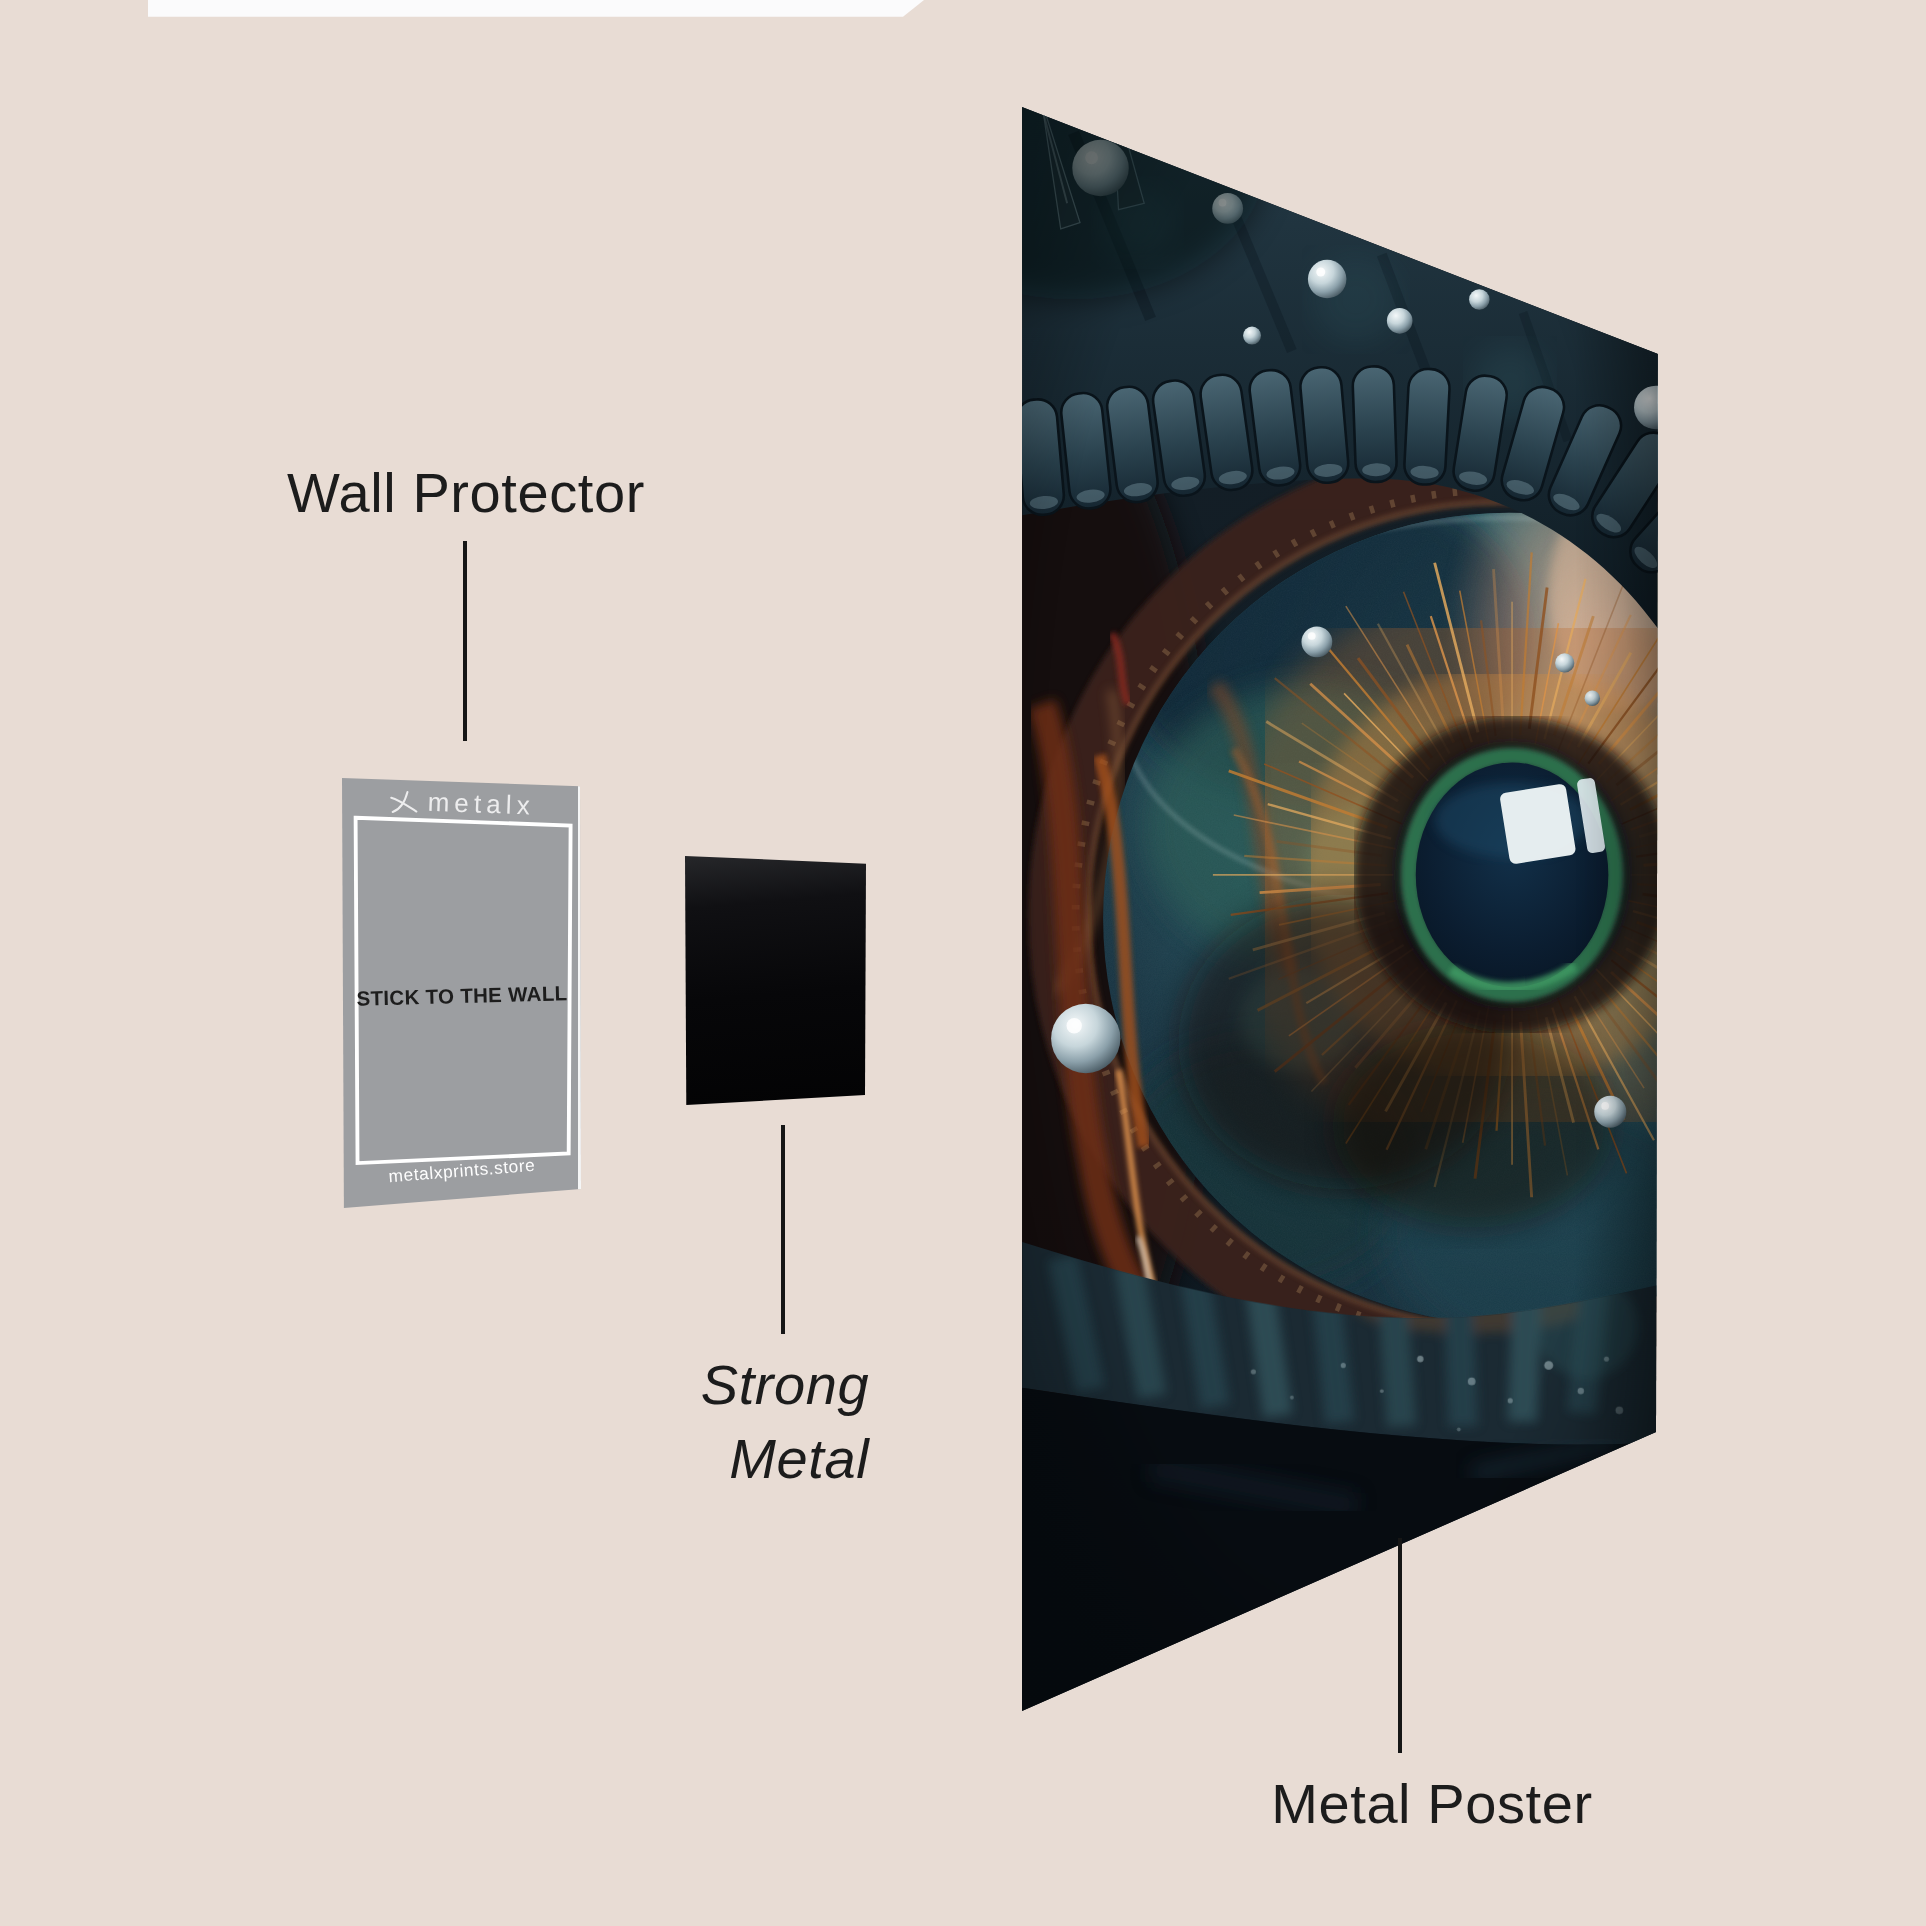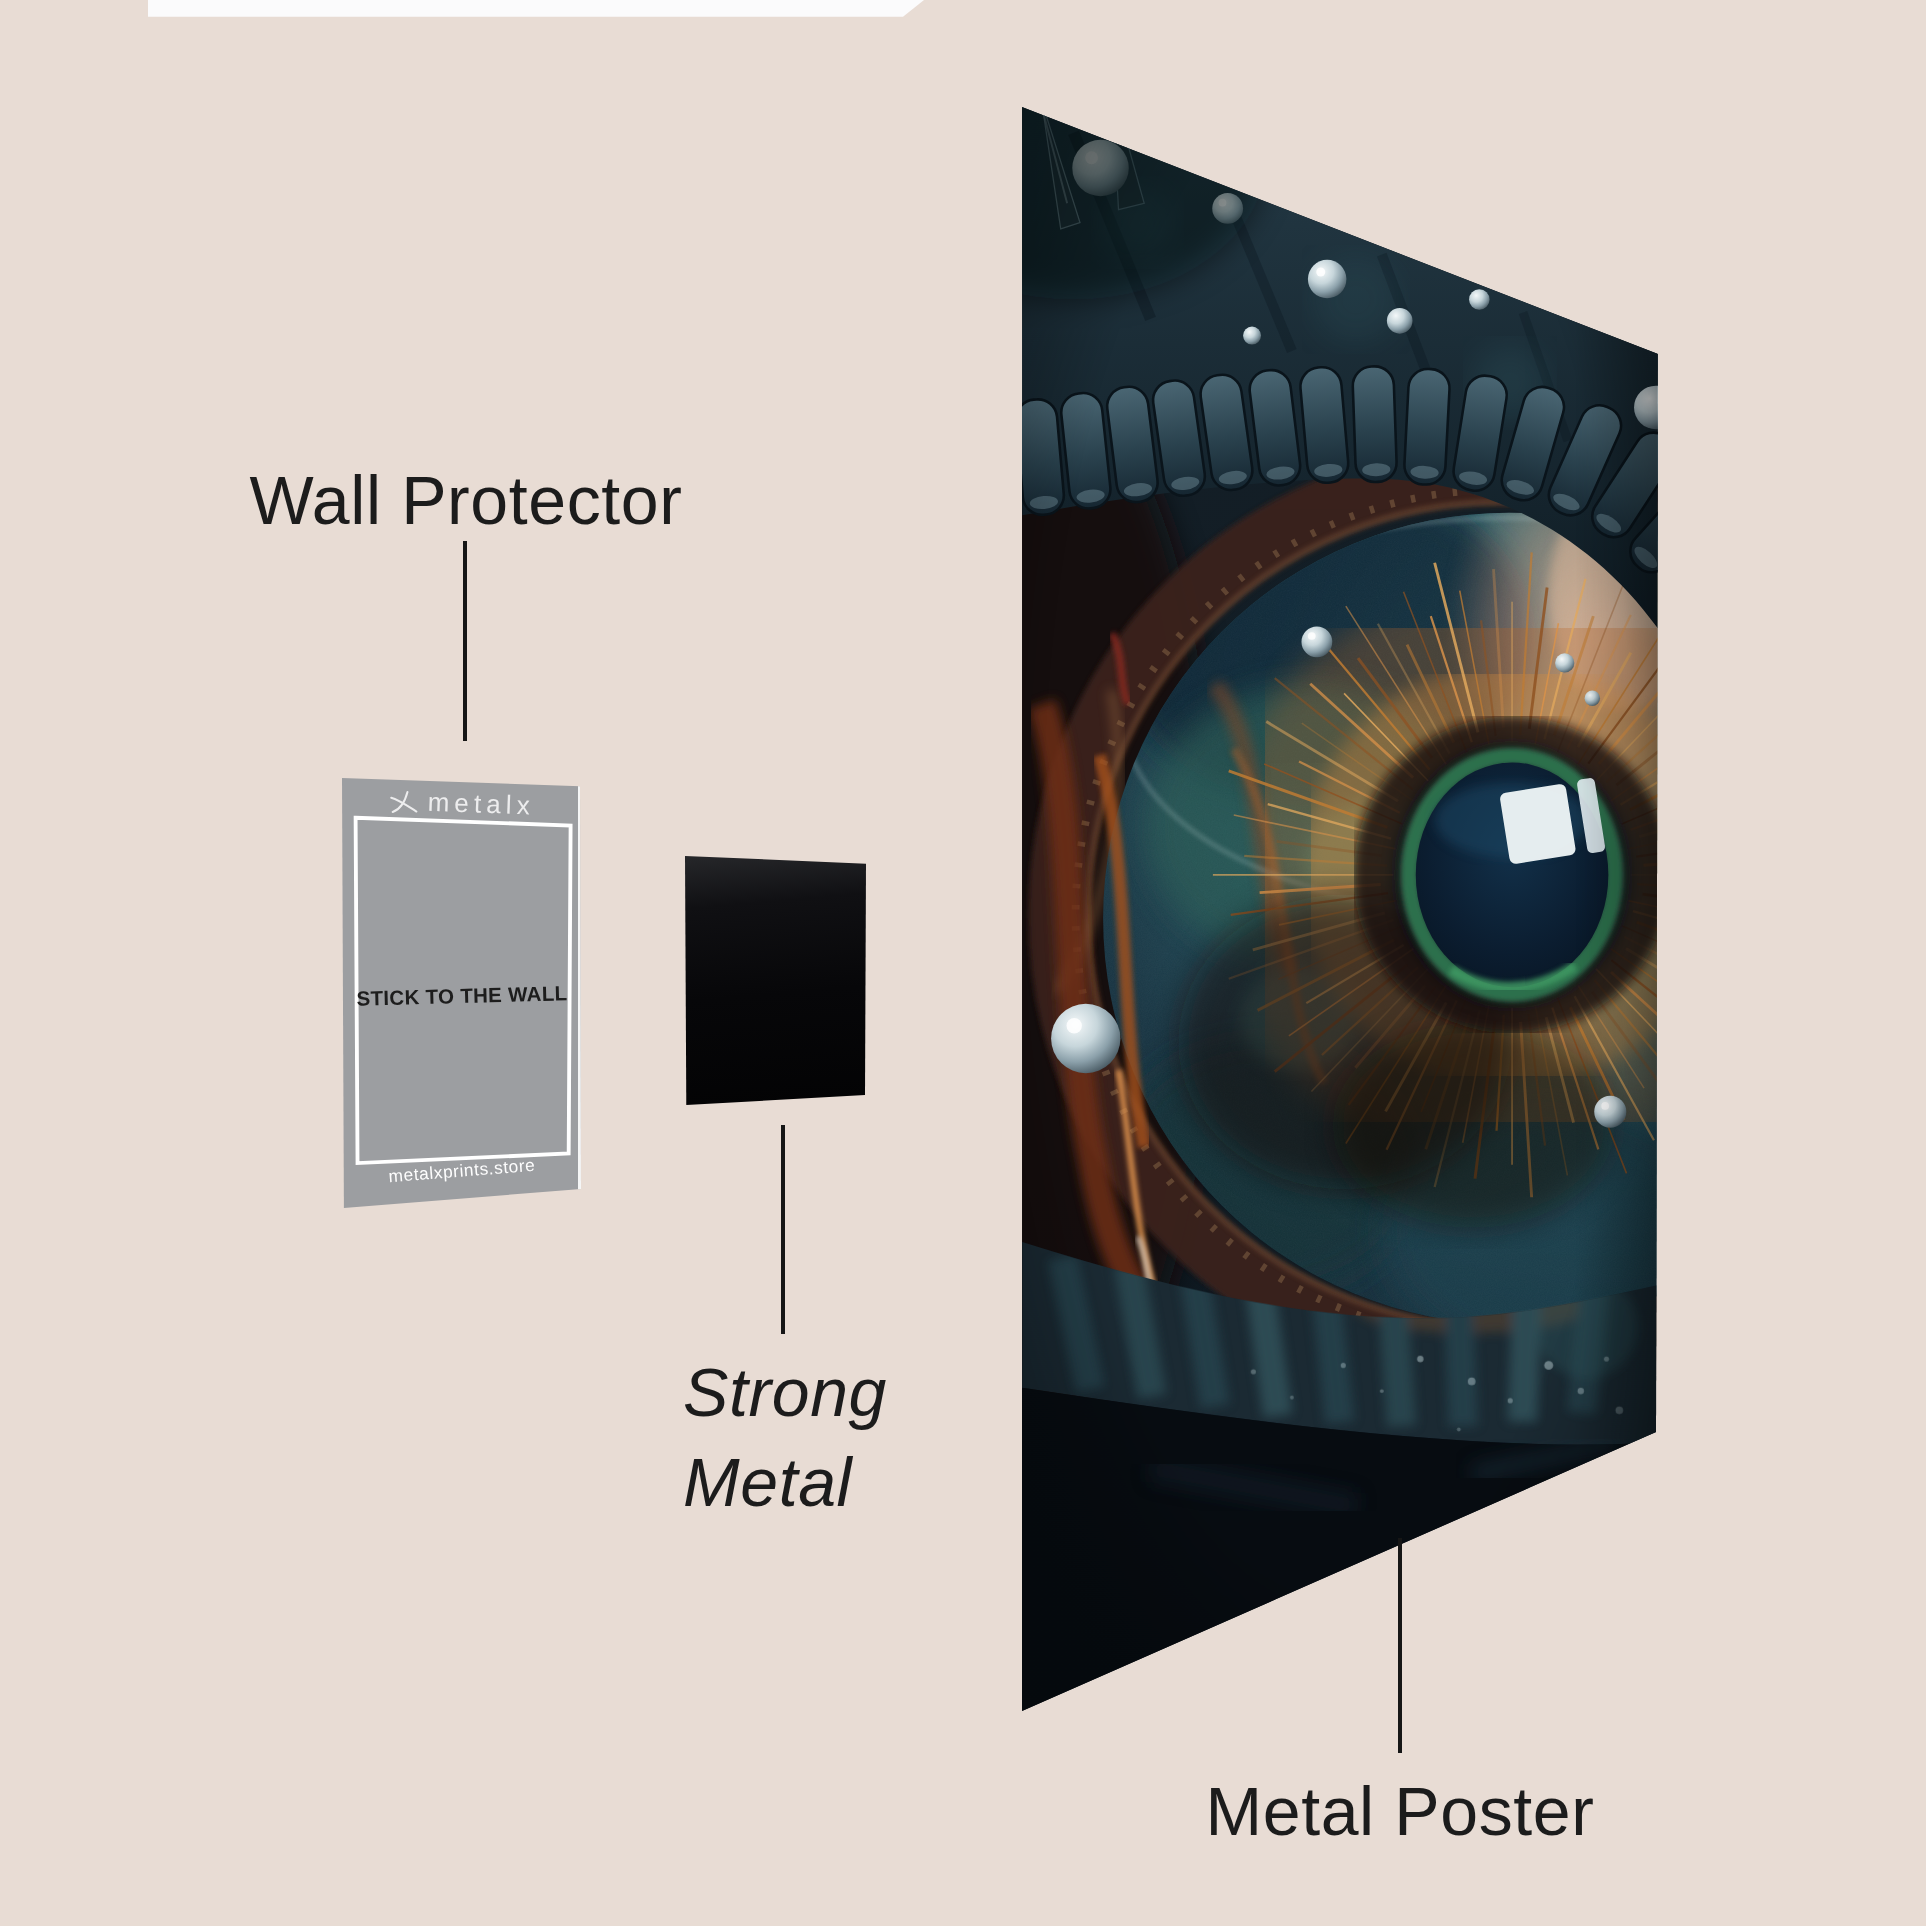--- a/index.html
+++ b/index.html
@@ -1,21 +1,21 @@
 <!DOCTYPE html>
 <html style="font-size:10.3px"><head>
 <meta charset="utf-8">
 <style>
   html,body{margin:0;padding:0;}
   body{font-family:"Liberation Sans", sans-serif;}
   .scene{position:relative;width:1926px;height:1926px;background:#e8dcd4;overflow:hidden;}
 
   
-  .label{position:absolute;color:#1c1c1c;font-weight:500;font-size:68px;letter-spacing:0.6px;
-         white-space:nowrap;transform:translateX(-50%);line-height:1.32;text-align:left;}
+  .label{position:absolute;color:#1c1c1c;font-weight:500;font-size:56px;letter-spacing:0.6px;
+         white-space:nowrap;transform:translateX(-50%);line-height:1.32;text-align:right;}
   .leader{position:absolute;width:3.9px;background:#161616;}
 
   
   .top-strip{position:absolute;left:148px;top:0;width:776px;height:16.7px;background:#fbfbfc;
              clip-path:polygon(0 0,776px 0,755px 16.7px,0 16.7px);}
 
   
   .card{position:absolute;left:342px;top:778px;width:239px;height:430px;background:#9c9ea1;
         clip-path:polygon(0 0,238px 8.3px,239px 411px,1.9px 430px);}
   .card-edge{position:absolute;right:0;top:6.4px;width:2.6px;height:417px;background:#ffffff;opacity:.9;}
@@ -435,16 +435,16 @@
         <path d="M200,2120 L520,2180" stroke="#14242e" stroke-width="40" opacity="0.5" filter="url(#b14)"></path>
       </g>
 
       <rect x="860" y="0" width="130" height="2500" fill="url(#gRightShade)"></rect>
       <rect x="0" y="0" width="990" height="2500" fill="url(#gVig)"></rect>
       <ellipse cx="80" cy="80" rx="300" ry="220" fill="#05080b" opacity="0.5" filter="url(#b24)"></ellipse>
     </svg>
   </div>
 
   <div class="leader" style="left: 1398px; top: 1538px; height: 215px; background-color: rgb(22, 22, 22);"></div>
-  <div class="label" style="left:1400px;top:1767px;">Metal Poster</div>
+  <div class="label" style="left:1432px;top:1767px;">Metal Poster</div>
 
 </div>
 
 
 </body></html>

